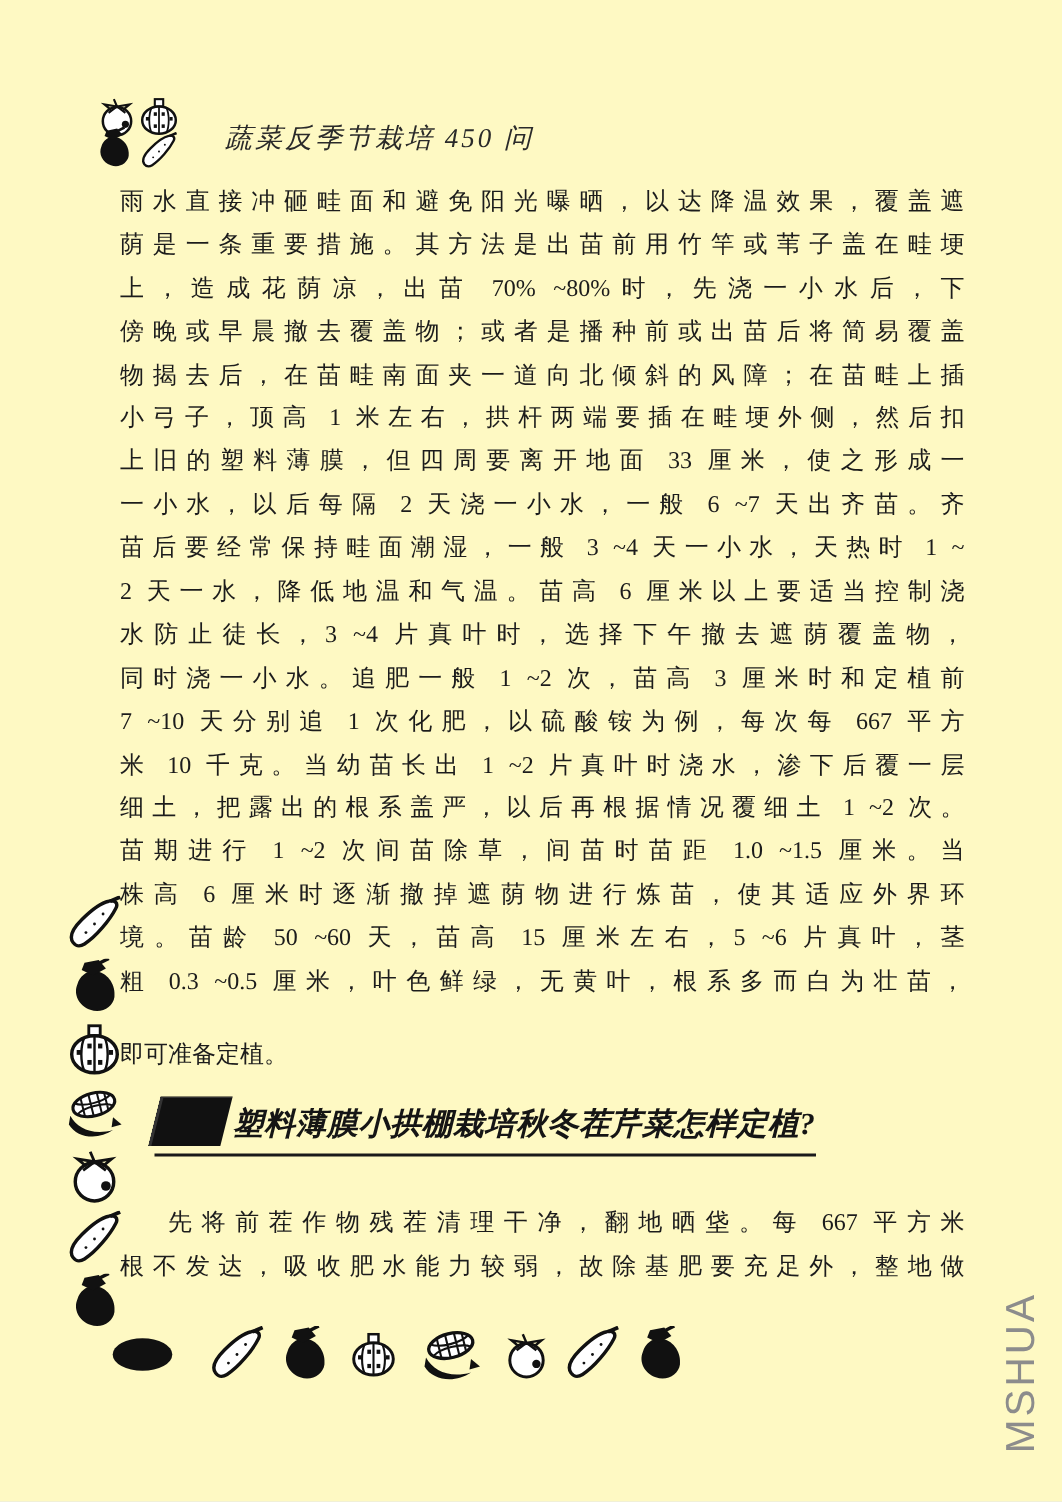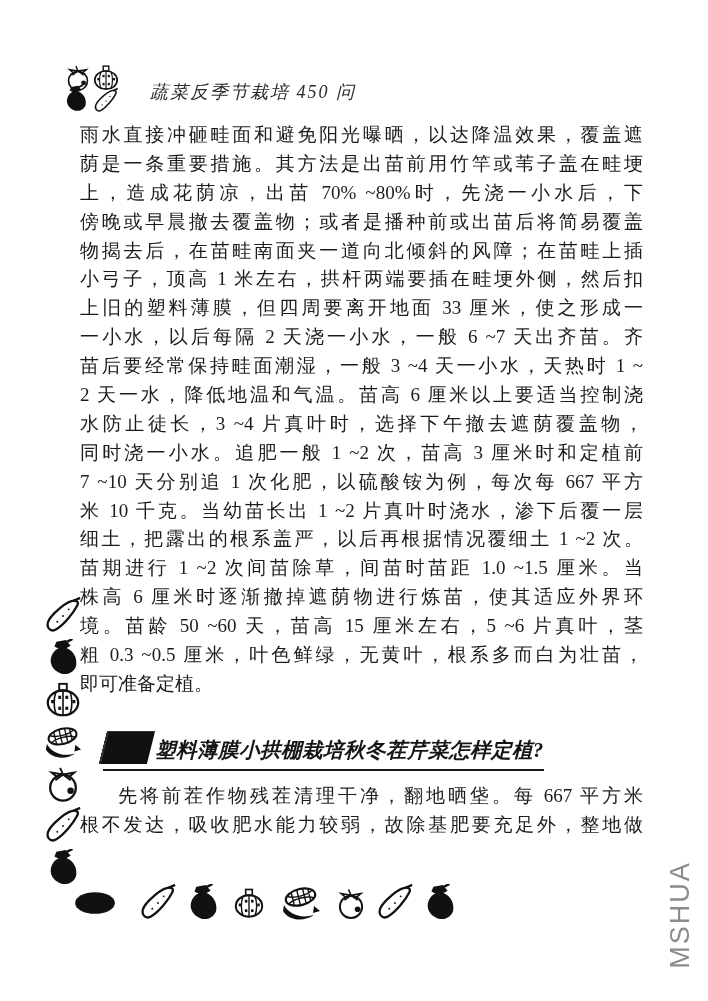--- a/index.html
+++ b/index.html
@@ -1,37 +1,37 @@
 <!DOCTYPE html>
 <html><head>
 <meta charset="utf-8">
 <style>
   html,body{margin:0;padding:0;background:#e8e8e8;}
   .page{
-    position:relative;width:708px;height:1001px;background:#ffffff;
+    position:relative;width:708px;height:1001px;background:#fef9c3;
     overflow:hidden;font-family:"Liberation Serif","DejaVu Serif",serif;color:#1c1c1c;
   }
   
   .header{position:absolute;left:62px;top:64px;display:flex;align-items:center;}
   .logo{width:74px;height:50px;flex:0 0 auto;}
   .book-title{
     margin-left:14px;font-style:italic;font-size:18px;letter-spacing:2px;
     color:#2a2a2a;white-space:nowrap;padding-top:6px;
   }
   
-  .textblock{position:absolute;left:80px;width:563px;font-size:19px;font-family:Liberation Serif, serif;}
+  .textblock{position:absolute;left:80px;width:563px;font-size:16px;font-family:Liberation Serif, serif;}
   .p1{top:121px;}
   .p2{top:782px;}
   .line{
     height:28.9px;line-height:28.9px;white-space:nowrap;
     text-align:justify;text-align-last:justify;text-justify:inter-character;
     overflow:visible;
   }
-  .p1 .line:last-child{text-align-last:left;}
-  .p2 .line:first-child{text-indent:2em;}
+  .p1 .line:last-child{text-align-last:left;margin-top:20px;}
+  .p2 .line:first-child{text-indent:2em;margin-top:20px;}
   
   .section-heading{
     position:absolute;left:103px;top:731px;display:flex;align-items:flex-end;
     border-bottom:2.5px solid #1a1a1a;padding-bottom:5px;
   }
   .q-badge{
     width:48px;height:33px;background:#111;transform:skewX(-14deg);
     flex:0 0 auto;margin-right:4px;box-shadow:inset 4px 3px 0 -2px #333;
   }
   .heading-text{

